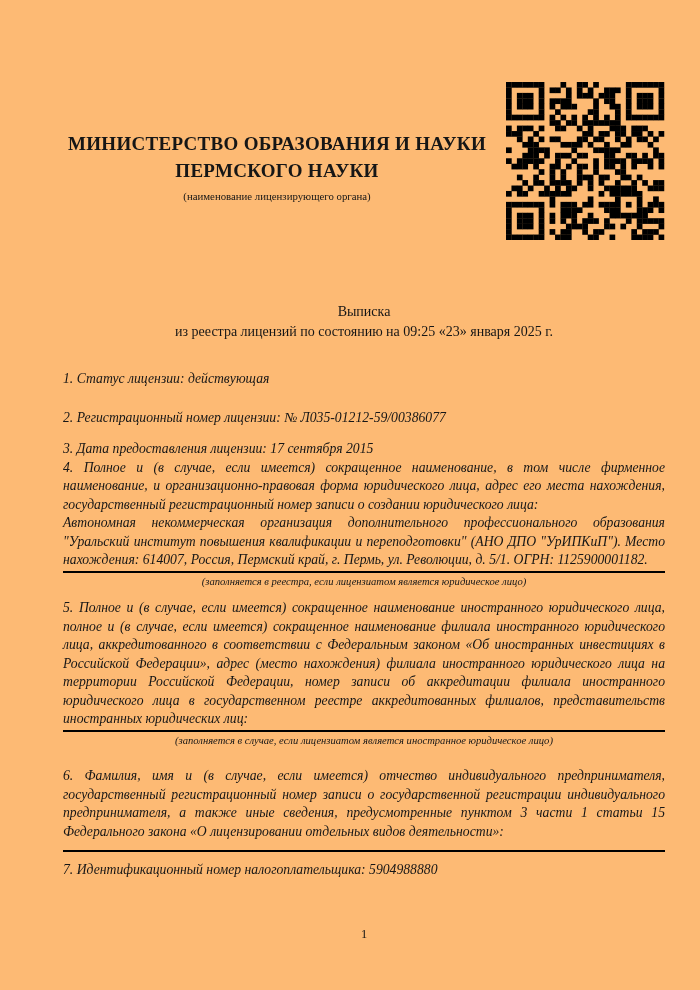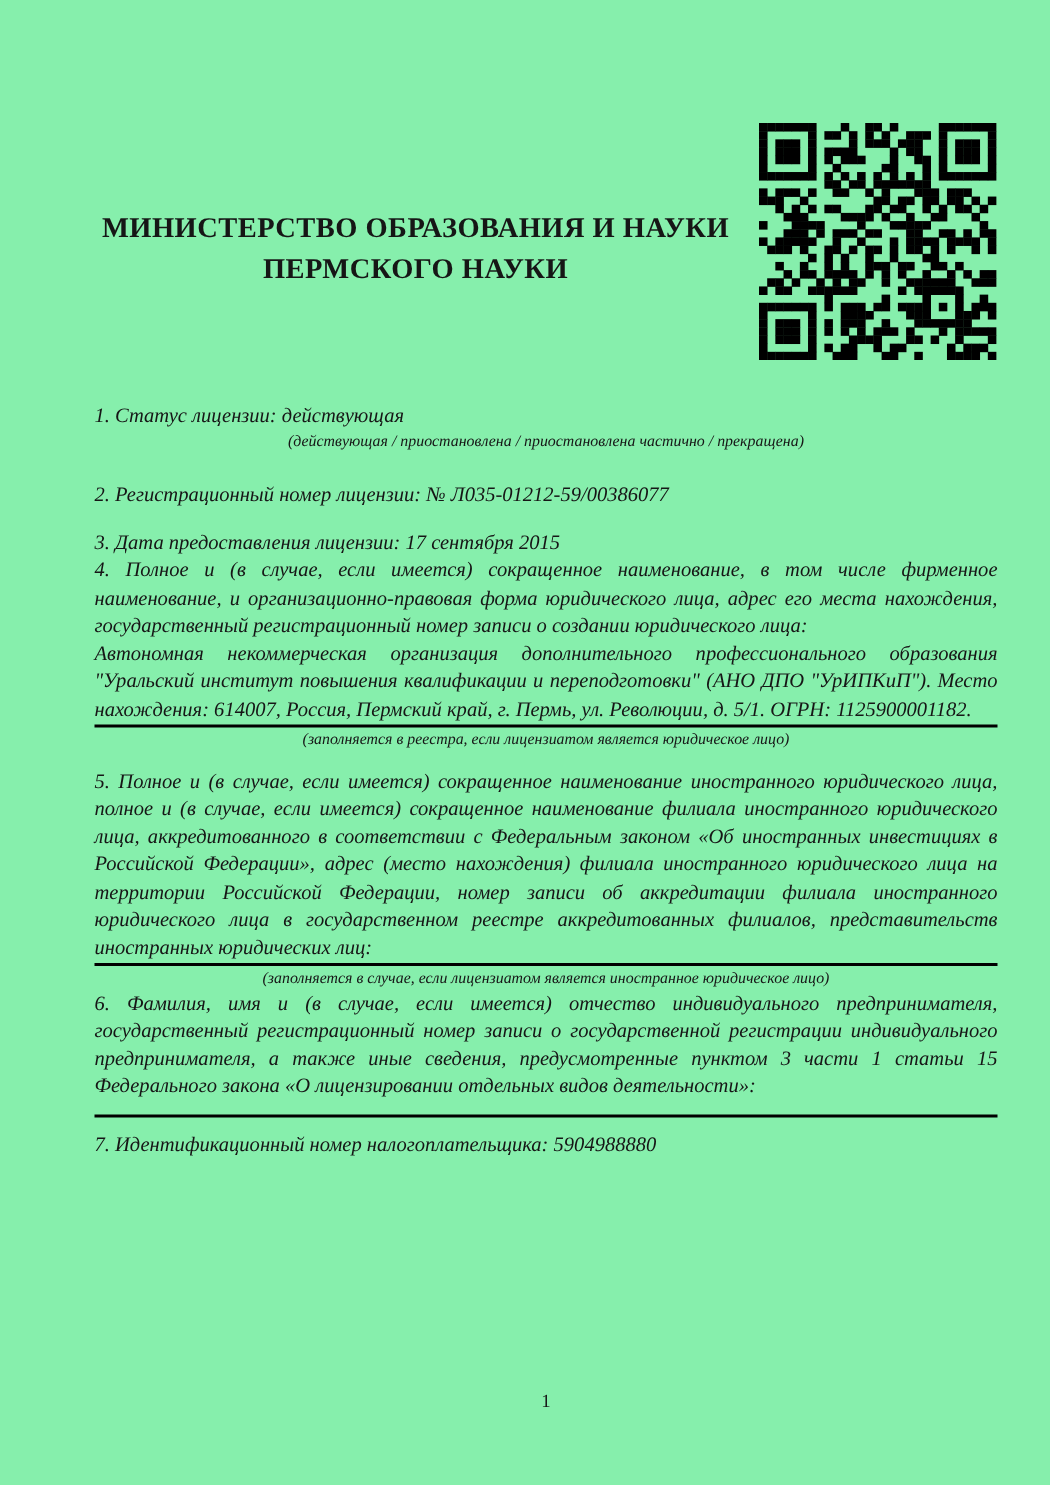--- a/index.html
+++ b/index.html
@@ -5,21 +5,21 @@
   * { margin: 0; padding: 0; box-sizing: border-box; }
   html, body { background: #ffffff; }
   body {
     width: 700px; height: 990px;
     font-family: "Liberation Serif", "DejaVu Serif", serif;
     color: #161616;
   }
   .page {
     position: relative;
     width: 700px; height: 990px;
-    background: #86efac;
+    background: #fdba74;
     padding: 82px 35px 0 63px;
     overflow: hidden;
   }
   
   .header { display: flex; align-items: center; }
   .ministry { flex: 1 1 auto; text-align: center; padding-right: 14px; position: relative; top: 5px; }
   .ministry-name {
     font-weight: bold; font-size: 19px; line-height: 27px; letter-spacing: 0.3px;
     white-space: nowrap;
   }
@@ -33,38 +33,39 @@
   .item p.plain { text-align: left; }
   .item p.just { text-align: justify; }
   .caption { text-align: center; font-size: 10.6px; line-height: 13.5px; margin-top: 1px; }
   .hline { border: none; border-top: 2px solid #000; height: 0; margin-top: 1px; }
   .hline.gap { margin-top: 9px; }
   .hline + .caption { margin-top: 2px; }
   .item-1 { margin-bottom: 20px; }
   .item-2 { margin-bottom: 13px; }
   .item-3 { }
   .item-4 { margin-bottom: 11px; }
-  .item-5 { }
+  .item-5 { margin-bottom: 20px; }
   .item-6 { margin-bottom: 9px; }
   .item-7 { margin-bottom: 0; }
   
   .page-number {
     position: absolute; left: 63px; right: 35px; bottom: 48px;
     text-align: center; font-size: 12.5px;
   }
 </style>
 </head>
 <body>
 
 <div class="page">
 
   <div class="header">
     <div class="ministry">
       <div class="ministry-name">МИНИСТЕРСТВО ОБРАЗОВАНИЯ И НАУКИ</div>
       <div class="ministry-name">ПЕРМСКОГО НАУКИ</div>
+      <div class="ministry-caption">(наименование лицензирующего органа)</div>
     </div>
     <div class="qr">
       <svg id="qr-svg" viewBox="0 0 160 160" xmlns="http://www.w3.org/2000/svg" fill="#000">
           <rect x="0.00" y="0.00" width="5.77" height="5.77"></rect>
           <rect x="5.52" y="0.00" width="5.77" height="5.77"></rect>
           <rect x="11.03" y="0.00" width="5.77" height="5.77"></rect>
           <rect x="16.55" y="0.00" width="5.77" height="5.77"></rect>
           <rect x="22.07" y="0.00" width="5.77" height="5.77"></rect>
           <rect x="27.59" y="0.00" width="5.77" height="5.77"></rect>
           <rect x="33.10" y="0.00" width="5.77" height="5.77"></rect>
@@ -482,26 +483,29 @@
           <rect x="104.83" y="154.48" width="5.77" height="5.77"></rect>
           <rect x="126.90" y="154.48" width="5.77" height="5.77"></rect>
           <rect x="132.41" y="154.48" width="5.77" height="5.77"></rect>
           <rect x="137.93" y="154.48" width="5.77" height="5.77"></rect>
           <rect x="143.45" y="154.48" width="5.77" height="5.77"></rect>
           <rect x="154.48" y="154.48" width="5.77" height="5.77"></rect>
         </svg>
     </div>
   </div>
 
+  <div class="doc-title">
+    <div>Выписка</div>
+    <div>из реестра лицензий по состоянию на 09:25 «23» января 2025 г.</div>
+  </div>
 
   <div class="items">
 
     <section class="item item-1">
       <p class="plain">1. Статус лицензии: действующая</p>
-      <p class="caption">(действующая / приостановлена / приостановлена частично / прекращена)</p>
     </section>
 
     <section class="item item-2">
       <p class="plain">2. Регистрационный номер лицензии: № Л035-01212-59/00386077</p>
     </section>
 
     <section class="item item-3">
       <p class="plain">3. Дата предоставления лицензии: 17 сентября 2015</p>
     </section>
 

